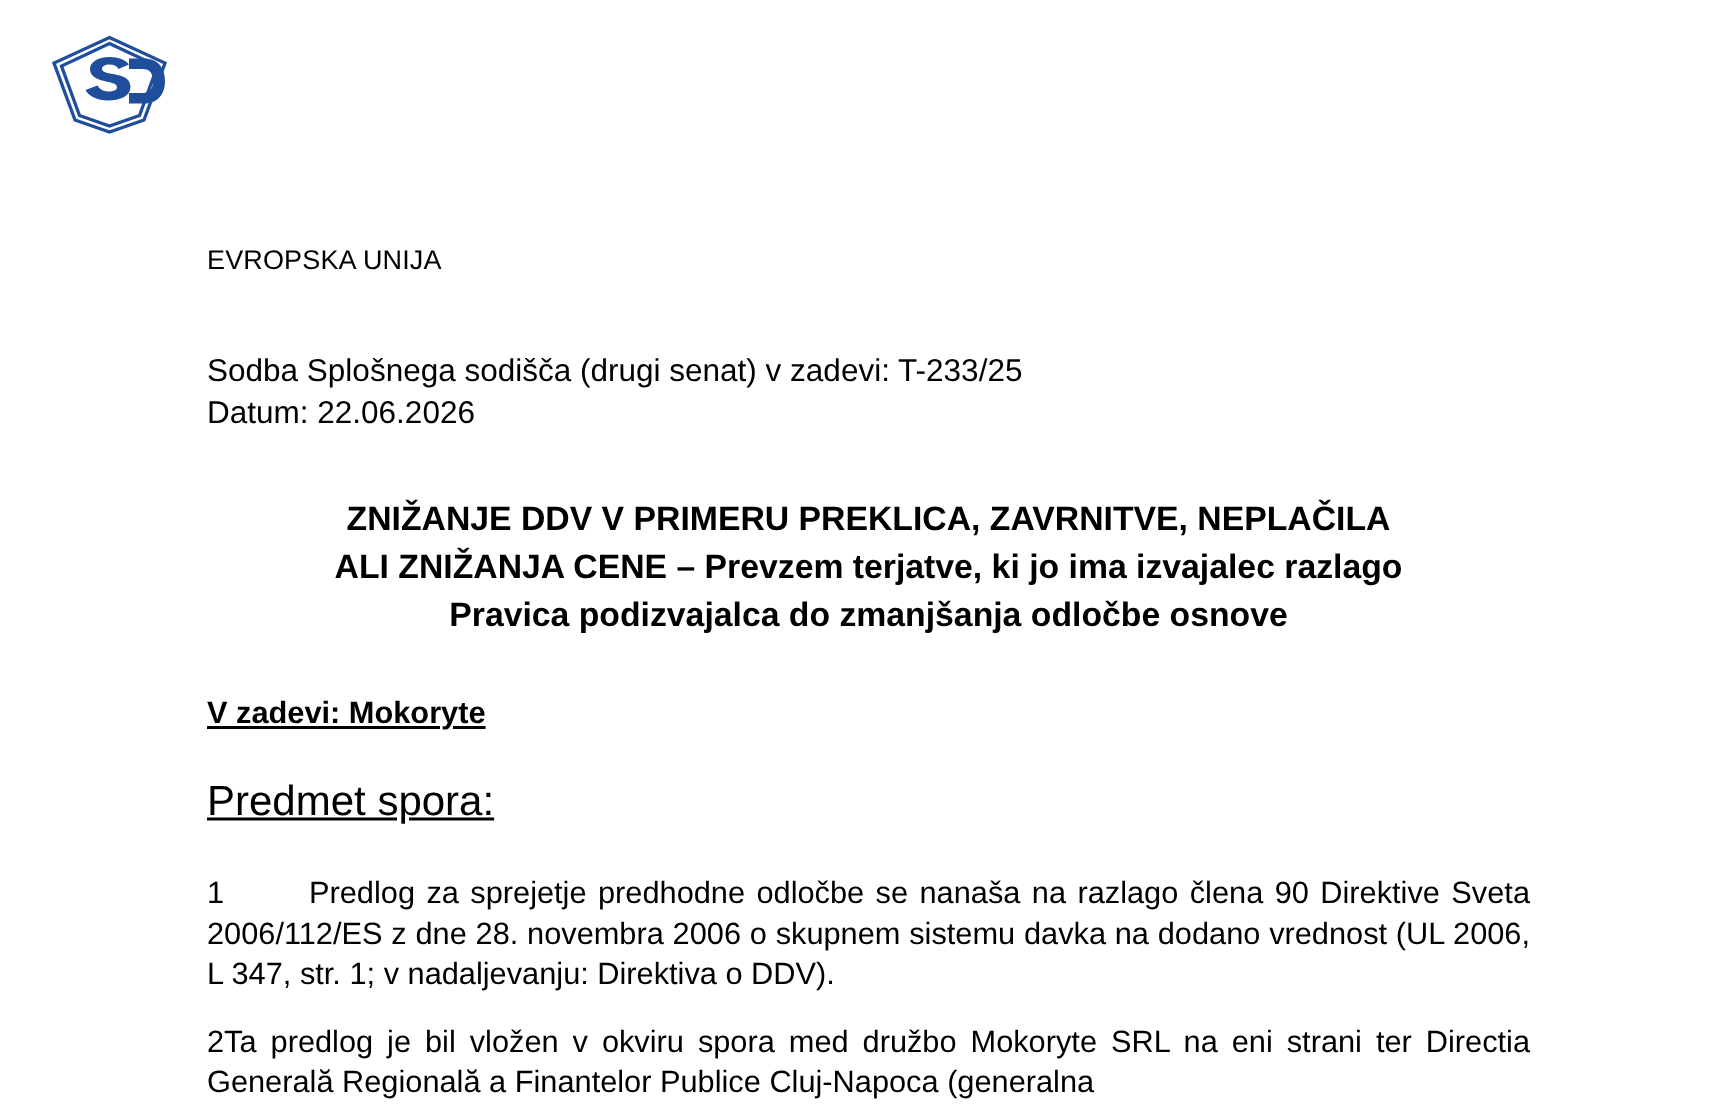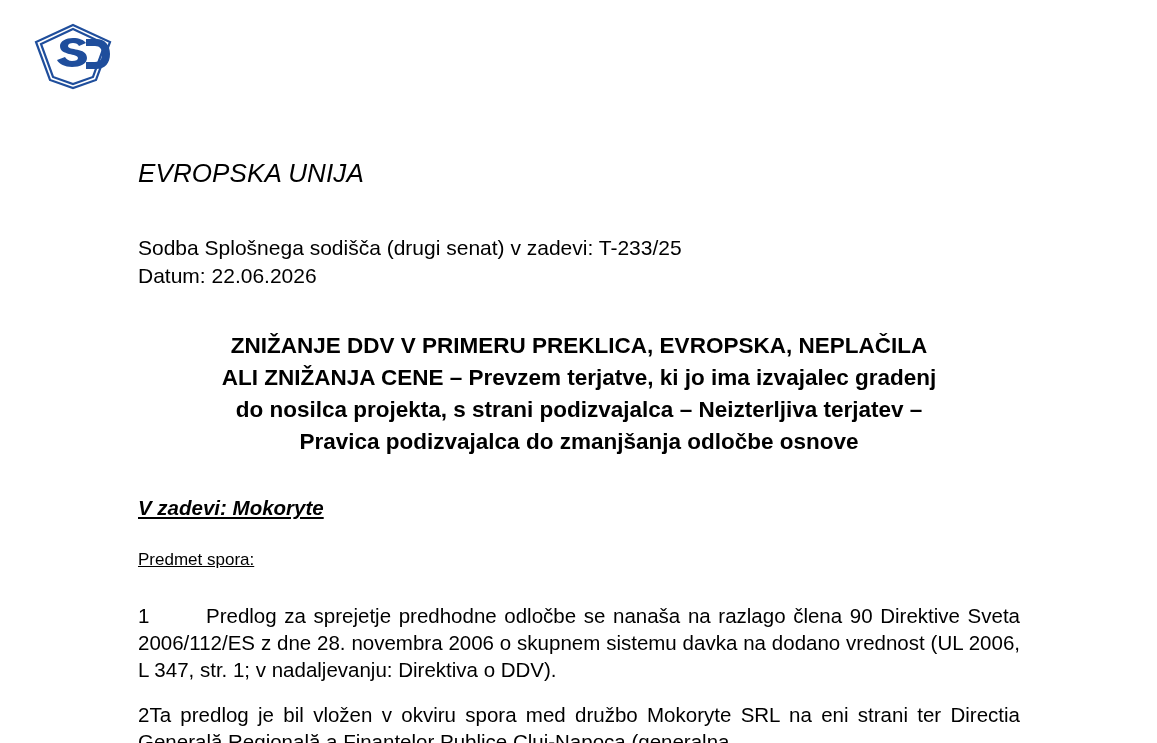--- a/index.html
+++ b/index.html
@@ -28,24 +28,23 @@
     width: 86px;
     height: 68px;
   }
   .doc-body {
     position: absolute;
     left: 138px;
     top: 160px;
     width: 882px;
   }
   .header-block {
-    font-size: 26px;
+    font-size: 18px;
     line-height: 26px;
     letter-spacing: 0.1px;
-    font-style: italic;
   }
   .header-block div {
     white-space: pre;
   }
   .case-block {
     margin-top: 48px;
     font-size: 21px;
     line-height: 28px;
   }
   .case-block div {
@@ -57,25 +56,24 @@
     font-weight: bold;
     font-size: 22.5px;
     line-height: 32px;
   }
   .section-underline {
     margin-top: 38px;
     font-weight: bold;
     font-size: 20.5px;
     text-decoration: underline;
     display: inline-block;
-    font-style: italic;
   }
   .subject-label {
     margin-top: 30px;
-    font-size: 17px;
+    font-size: 28px;
     text-decoration: underline;
     display: inline-block;
   }
   .para {
     margin-top: 32px;
     font-size: 20.5px;
     line-height: 27px;
     text-align: justify;
   }
   .para .num {
@@ -119,23 +117,22 @@
     <div class="header-block">
       <div>EVROPSKA UNIJA</div>
     </div>
 
     <div class="case-block">
       <div>Sodba Splošnega sodišča (drugi senat) v zadevi: T-233/25</div>
       <div>Datum: 22.06.2026</div>
     </div>
 
     <div class="doc-title">
-      <div>ZNIŽANJE DDV V PRIMERU PREKLICA, EVROPSKA, NEPLAČILA</div>
-      <div>ALI ZNIŽANJA CENE – Prevzem terjatve, ki jo ima izvajalec gradenj</div>
-      <div>do nosilca projekta, s strani podizvajalca – Neizterljiva terjatev –</div>
+      <div>ZNIŽANJE DDV V PRIMERU PREKLICA, ZAVRNITVE, NEPLAČILA</div>
+      <div>ALI ZNIŽANJA CENE – Prevzem terjatve, ki jo ima izvajalec razlago</div>
       <div>Pravica podizvajalca do zmanjšanja odločbe osnove</div>
     </div>
 
     <div>
       <span class="section-underline">V zadevi: Mokoryte</span>
     </div>
 
     <div>
       <span class="subject-label">Predmet spora:</span>
     </div>

